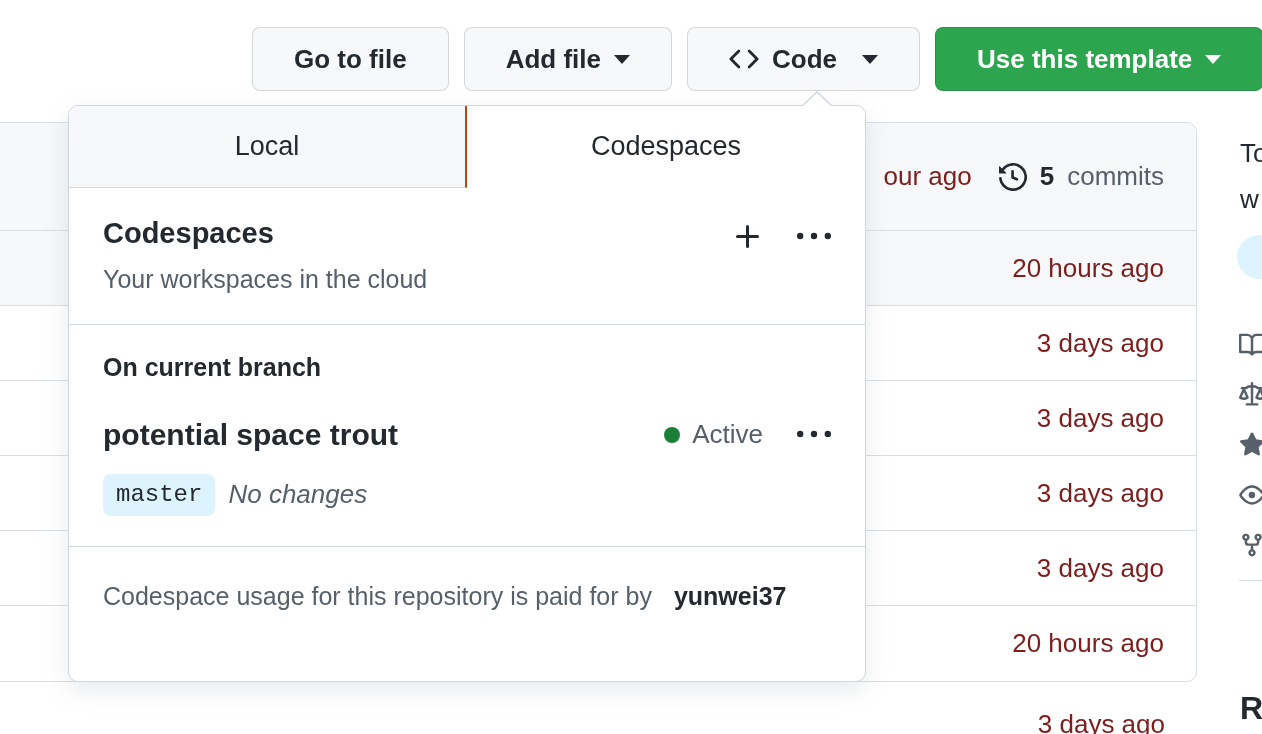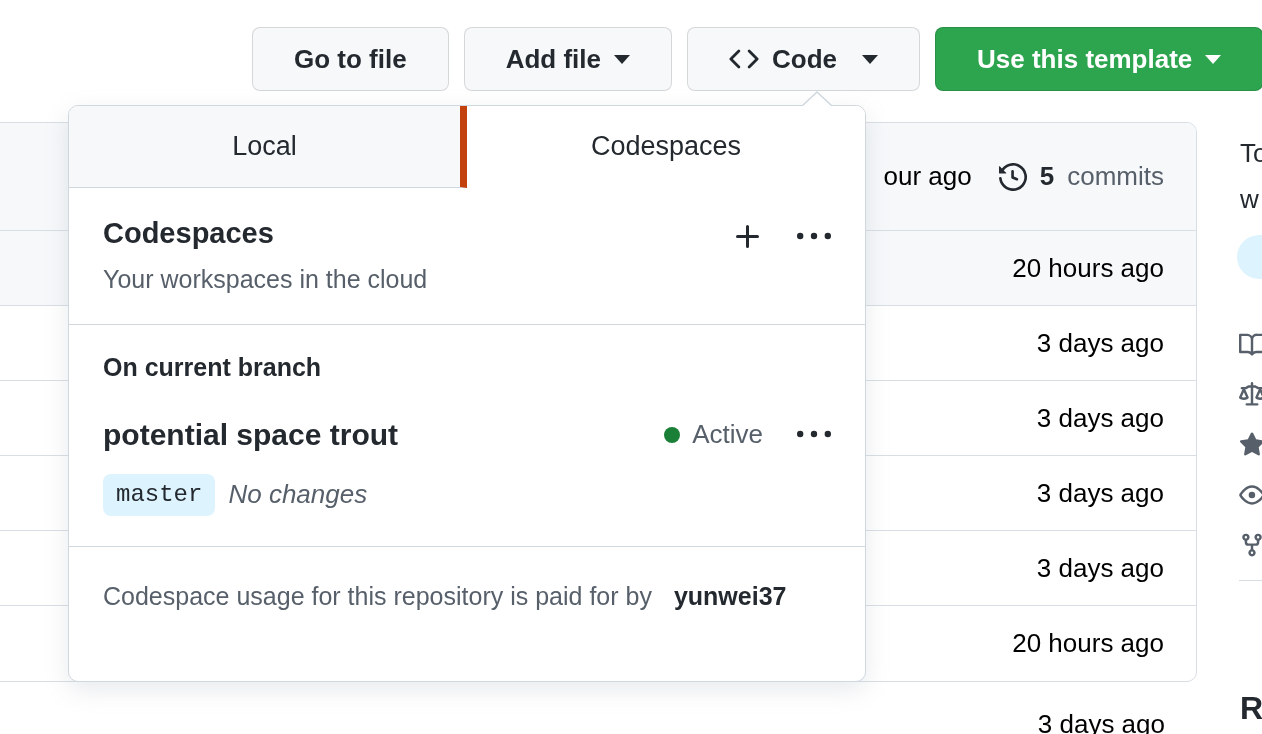--- a/index.html
+++ b/index.html
@@ -96,21 +96,21 @@
   .ft-row.shaded { background: #f6f8fa; }
 
   .ft-head { height: 108px; }
   .ft-msg { flex: 1 1 auto; overflow: hidden; }
   .ft-meta {
     display: flex;
     align-items: center;
     gap: 27px;
     flex: none;
   }
-  .ft-time { color: #000000; }
+  .ft-time { color: #7f1d1d; }
   .ft-commits {
     display: flex;
     align-items: center;
     gap: 13px;
     color: #57606a;
   }
   .ft-commits b { color: #24292f; font-weight: 600; }
   .ft-commits svg { display:block; flex:none; }
 
   .ft-below {
@@ -222,21 +222,21 @@
   .panel-tab {
     flex: 1 1 50%;
     display: flex;
     align-items: center;
     justify-content: center;
     font-size: 27px;
     color: #24292f;
     cursor: pointer;
     background: #f6f8fa;
     border-bottom: 1px solid #d0d7de;
-    border-right: 7px solid #c2410c;
+    border-right: 2px solid #c2410c;
     position: relative;
   }
   .panel-tab.active {
     background: #ffffff;
     border-bottom: 1px solid transparent;
     border-right: none;
     z-index: 2;
   }
 
   

